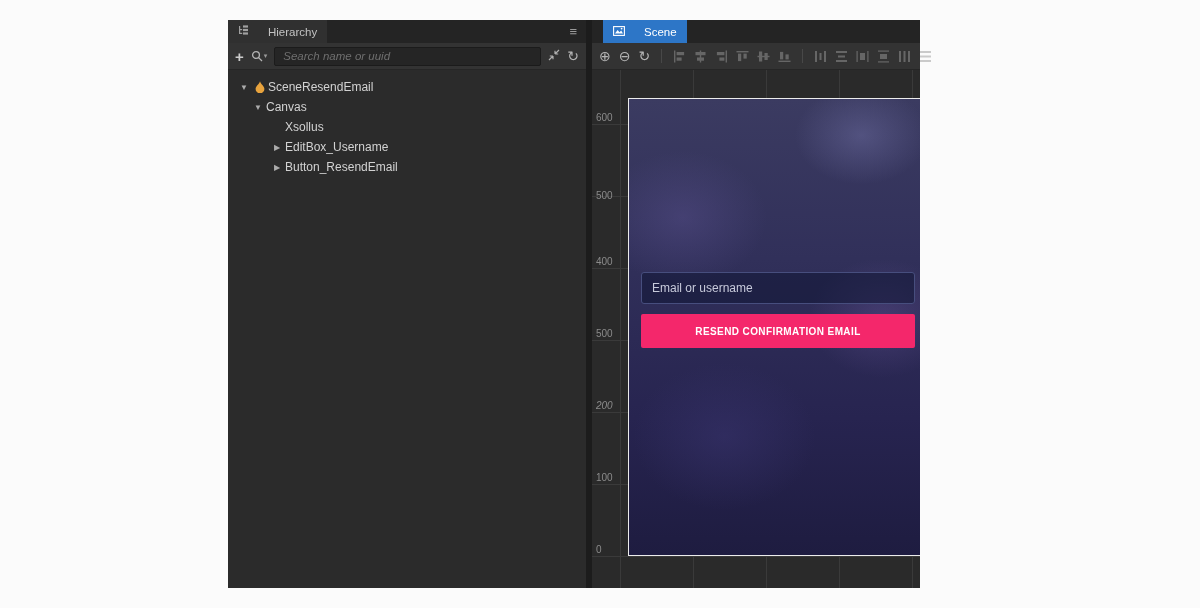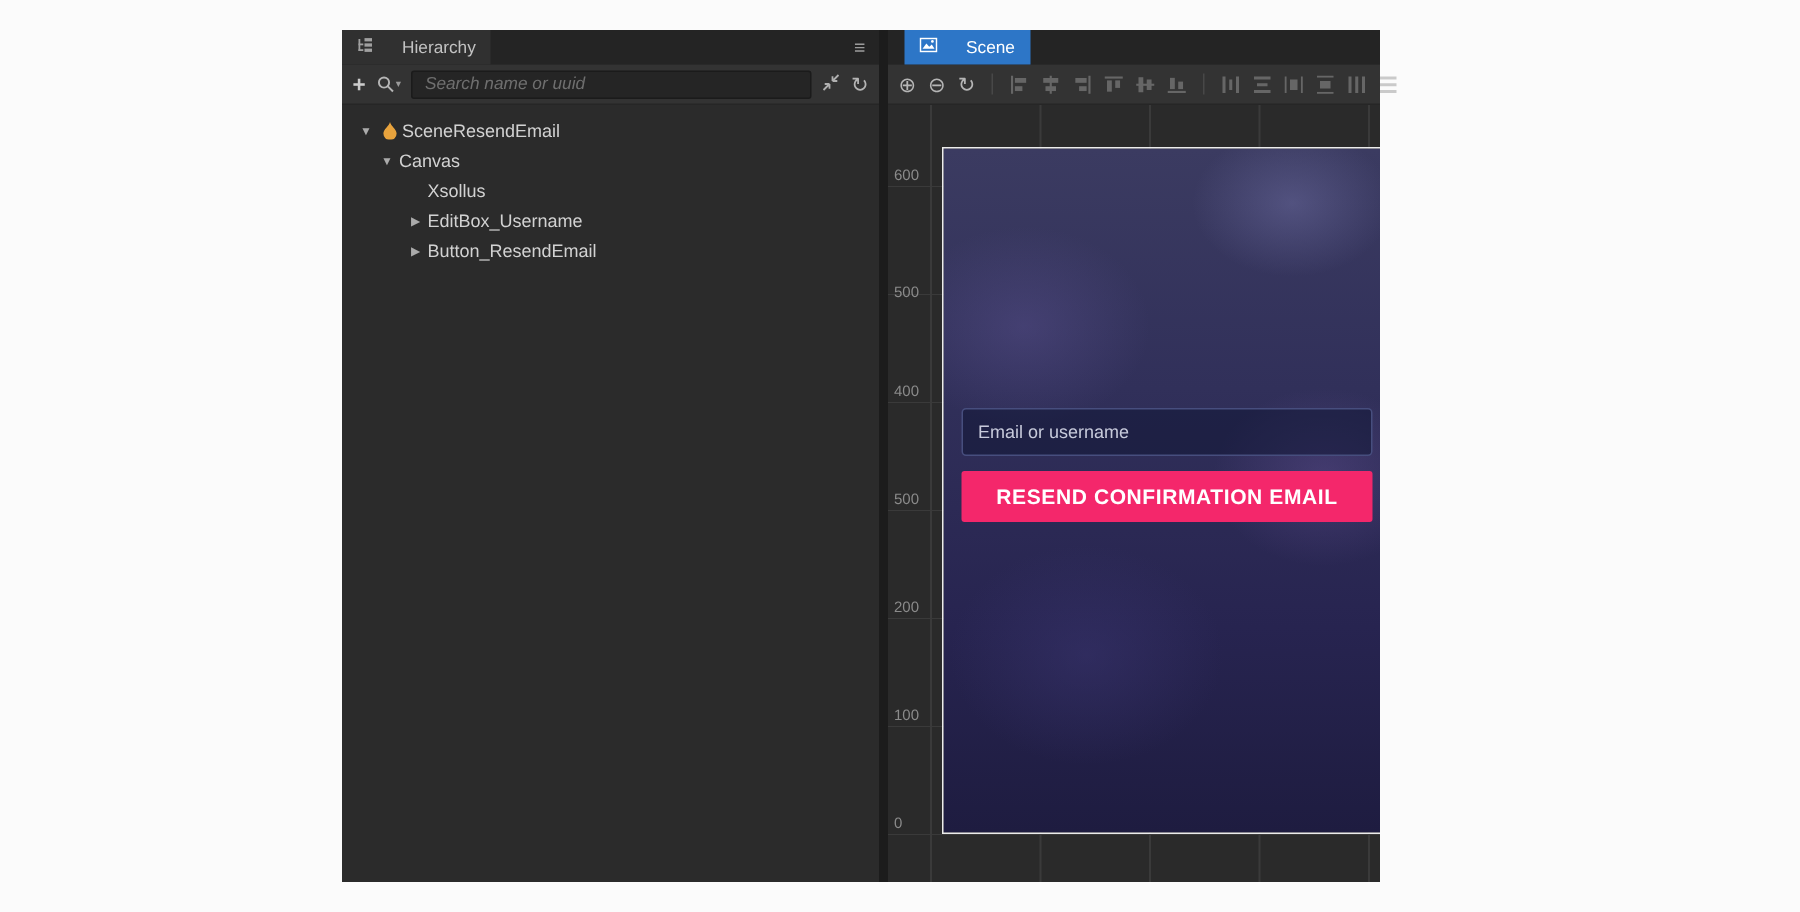--- a/index.html
+++ b/index.html
@@ -76,42 +76,42 @@
     position:relative; flex:1; overflow:hidden;
     background-color:#2a2a2a;
     background-image:
       linear-gradient(to right, #3a3a3a 1px, transparent 1px),
       linear-gradient(to bottom, #3a3a3a 1px, transparent 1px);
     background-size:73px 72px;
     background-position:28px 54px;
   }
   .ruler-label { position:absolute; left:4px; color:#8b8b8b; font-size:10px; }
   .r0{top:42px;} .r1{top:120px;text-align:right;} .r2{top:186px;text-align:right;} .r3{top:258px;}
-  .r4{top:330px;} .r5{top:402px;} .r6{top:474px;}
+  .r4{top:330px;font-style:italic;} .r5{top:402px;} .r6{top:474px;}
 
   .canvas {
     position:absolute; left:36px; top:28px; width:300px; height:458px;
     border:1px solid #ececec;
     background:
       radial-gradient(95px 70px at 78% 8%, rgba(120,120,175,0.40), transparent 70%),
       radial-gradient(120px 95px at 18% 26%, rgba(95,85,150,0.38), transparent 70%),
       radial-gradient(105px 85px at 85% 48%, rgba(120,95,170,0.30), transparent 70%),
       radial-gradient(130px 105px at 32% 74%, rgba(60,55,115,0.45), transparent 70%),
       linear-gradient(180deg, #3b3b61 0%, #31305a 35%, #272450 70%, #1e1c40 100%);
     padding-left: 32px;
   }
   .mock-input {
     position:absolute; left:12px; right:12px; top:173px; height:32px;
     background:rgba(16,21,52,0.55); border:1px solid #474e7e; border-radius:3px;
     color:#c7cadb; font-size:12px; line-height:30px; padding-left:10px;
     overflow:hidden; white-space:nowrap;
   }
   .mock-button {
     position:absolute; left:12px; right:12px; top:215px; height:34px;
-    border-radius:2px; color:#ffffff; font-size:14px; font-weight:bold;
+    border-radius:2px; color:#ffffff; font-size:10px; font-weight:bold;
     letter-spacing:0.4px; display:flex; align-items:center; justify-content:center;
     white-space:nowrap;
   }
 </style>
 </head>
 <body>
 
 <div class="app">
 
   <div class="hier-panel">

